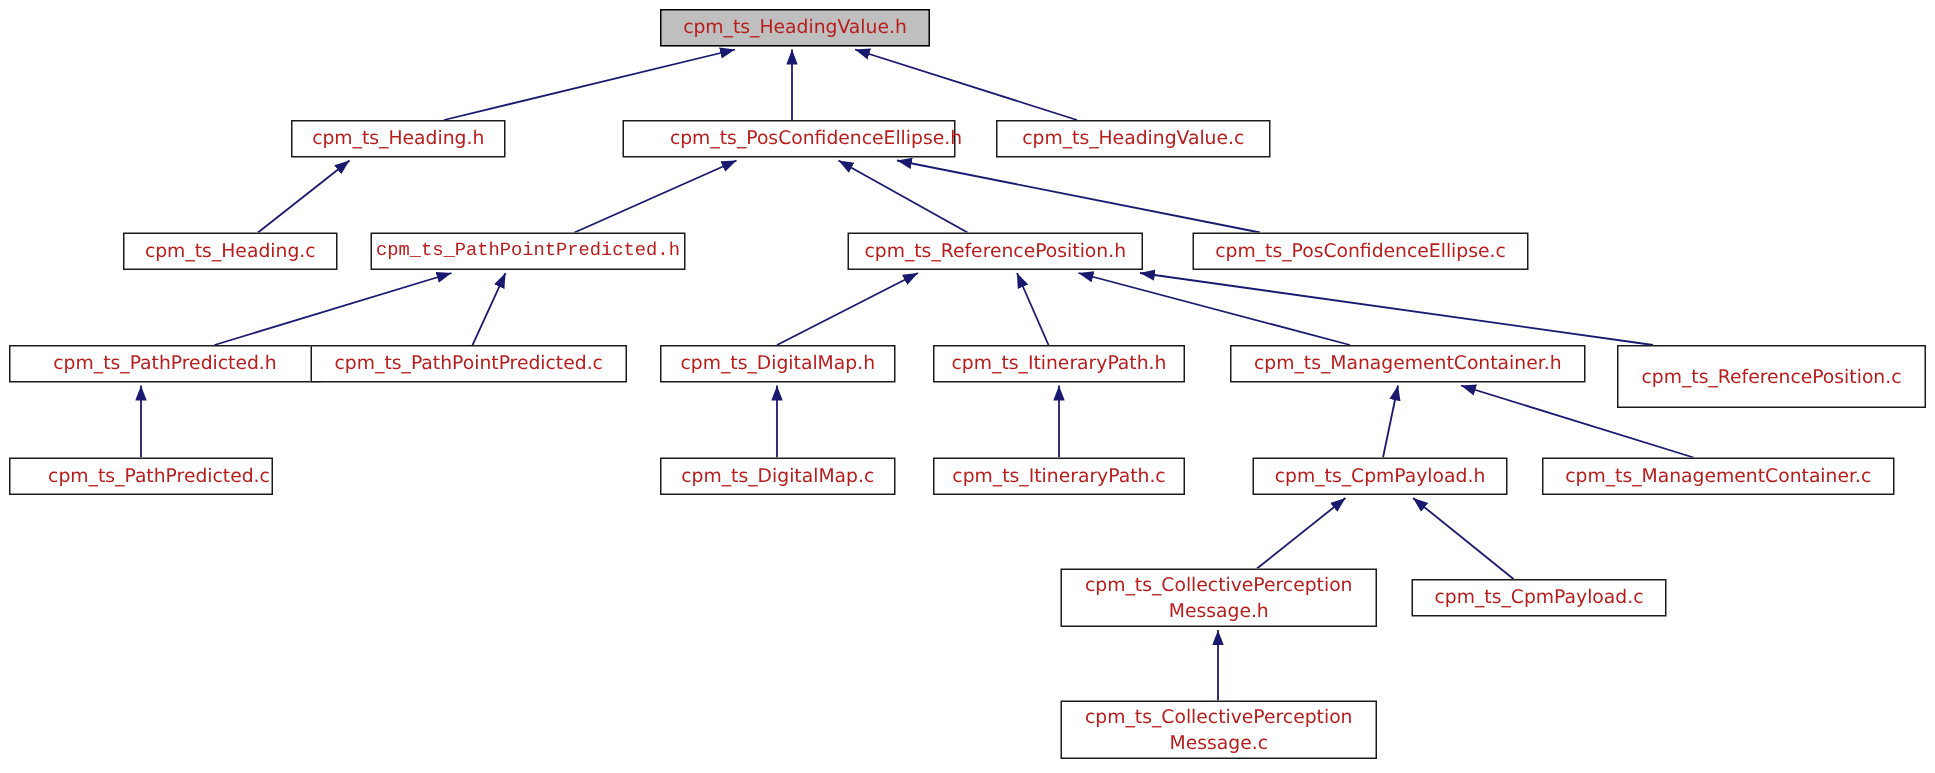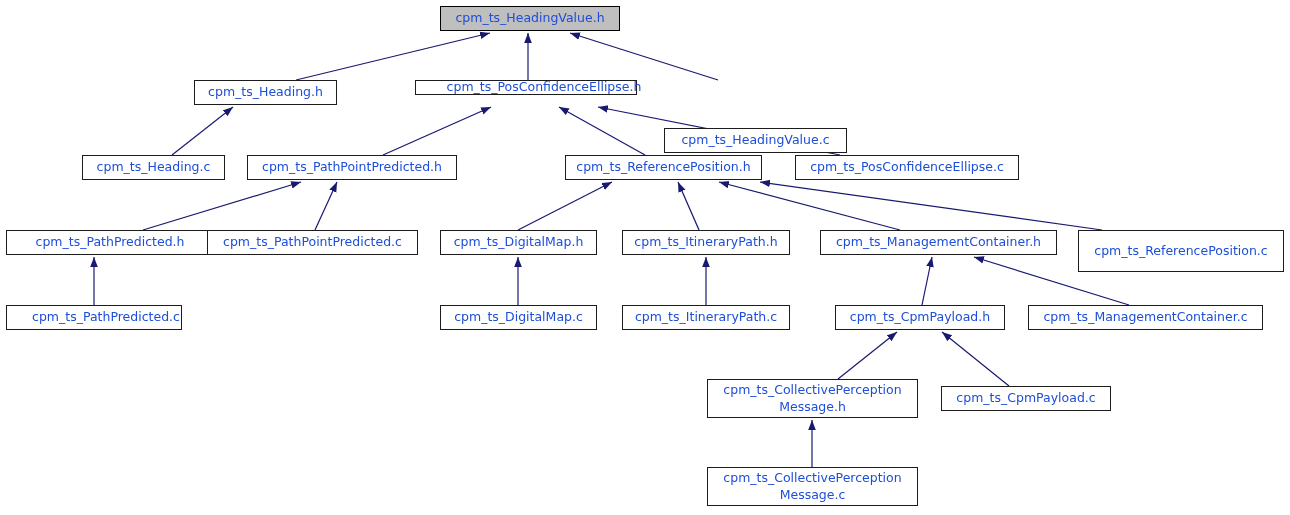--- a/index.html
+++ b/index.html
@@ -19,21 +19,21 @@
     position: absolute;
     left: 0;
     top: 0;
     pointer-events: none;
   }
   .node {
     position: absolute;
     box-sizing: border-box;
     border: 1px solid #1c1c1c;
     background: #ffffff;
-    color: #1d4ed8;
+    color: #b91c1c;
     font-size: 12.5px;
     line-height: 1.35;
     display: flex;
     align-items: center;
     justify-content: center;
     text-align: center;
     white-space: pre-line;
     cursor: pointer;
   }
   .node.root {
@@ -74,25 +74,25 @@
       <line x1="1129" y1="305" x2="974" y2="257" marker-end="url(#arrow)"></line>
       <line x1="838" y1="379" x2="897" y2="332" marker-end="url(#arrow)"></line>
       <line x1="1009" y1="386" x2="942" y2="332" marker-end="url(#arrow)"></line>
       <line x1="812" y1="467" x2="812" y2="420" marker-end="url(#arrow)"></line>
     </g>
   </svg>
 
   <div class="node root" style="left:440px; top:6px;   width:180px; height:25px;">cpm_ts_HeadingValue.h</div>
 
   <div class="node" style="left:194px;  top:80px;  width:143px; height:25px;">cpm_ts_Heading.h</div>
-  <div class="node" style="left:415px;  top:80px;  width:222px; height:15px;padding-left:36px;">cpm_ts_PosConfidenceEllipse.h</div>
-  <div class="node" style="left:664px;  top:80px;  width:183px; height:25px;margin-top:48px;">cpm_ts_HeadingValue.c</div>
+  <div class="node" style="left:415px;  top:80px;  width:222px; height:25px;padding-left:36px;">cpm_ts_PosConfidenceEllipse.h</div>
+  <div class="node" style="left:664px;  top:80px;  width:183px; height:25px;">cpm_ts_HeadingValue.c</div>
 
   <div class="node" style="left:82px;   top:155px; width:143px; height:25px;">cpm_ts_Heading.c</div>
-  <div class="node" style="left:247px;  top:155px; width:210px; height:25px;">cpm_ts_PathPointPredicted.h</div>
+  <div class="node" style="left:247px;  top:155px; width:210px; height:25px;font-family:Liberation Mono, monospace;">cpm_ts_PathPointPredicted.h</div>
   <div class="node" style="left:565px;  top:155px; width:197px; height:25px;">cpm_ts_ReferencePosition.h</div>
   <div class="node" style="left:795px;  top:155px; width:224px; height:25px;">cpm_ts_PosConfidenceEllipse.c</div>
 
   <div class="node" style="left:6px;    top:230px; width:208px; height:25px;">cpm_ts_PathPredicted.h</div>
   <div class="node" style="left:440px;  top:230px; width:157px; height:25px;">cpm_ts_DigitalMap.h</div>
   <div class="node" style="left:207px;  top:230px; width:211px; height:25px;">cpm_ts_PathPointPredicted.c</div>
   <div class="node" style="left:622px;  top:230px; width:168px; height:25px;">cpm_ts_ItineraryPath.h</div>
   <div class="node" style="left:820px;  top:230px; width:237px; height:25px;">cpm_ts_ManagementContainer.h</div>
   <div class="node" style="left:1078px; top:230px; width:206px; height:42px;">cpm_ts_ReferencePosition.c</div>
 

